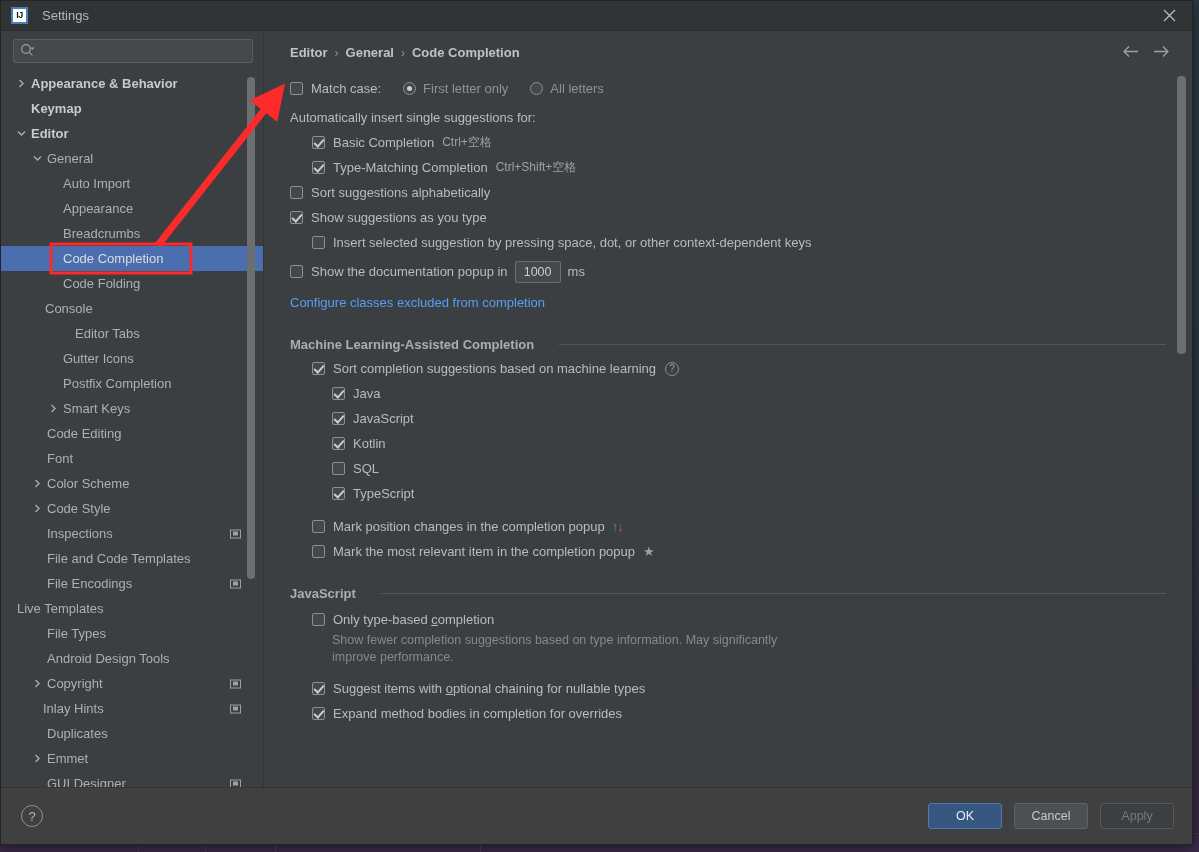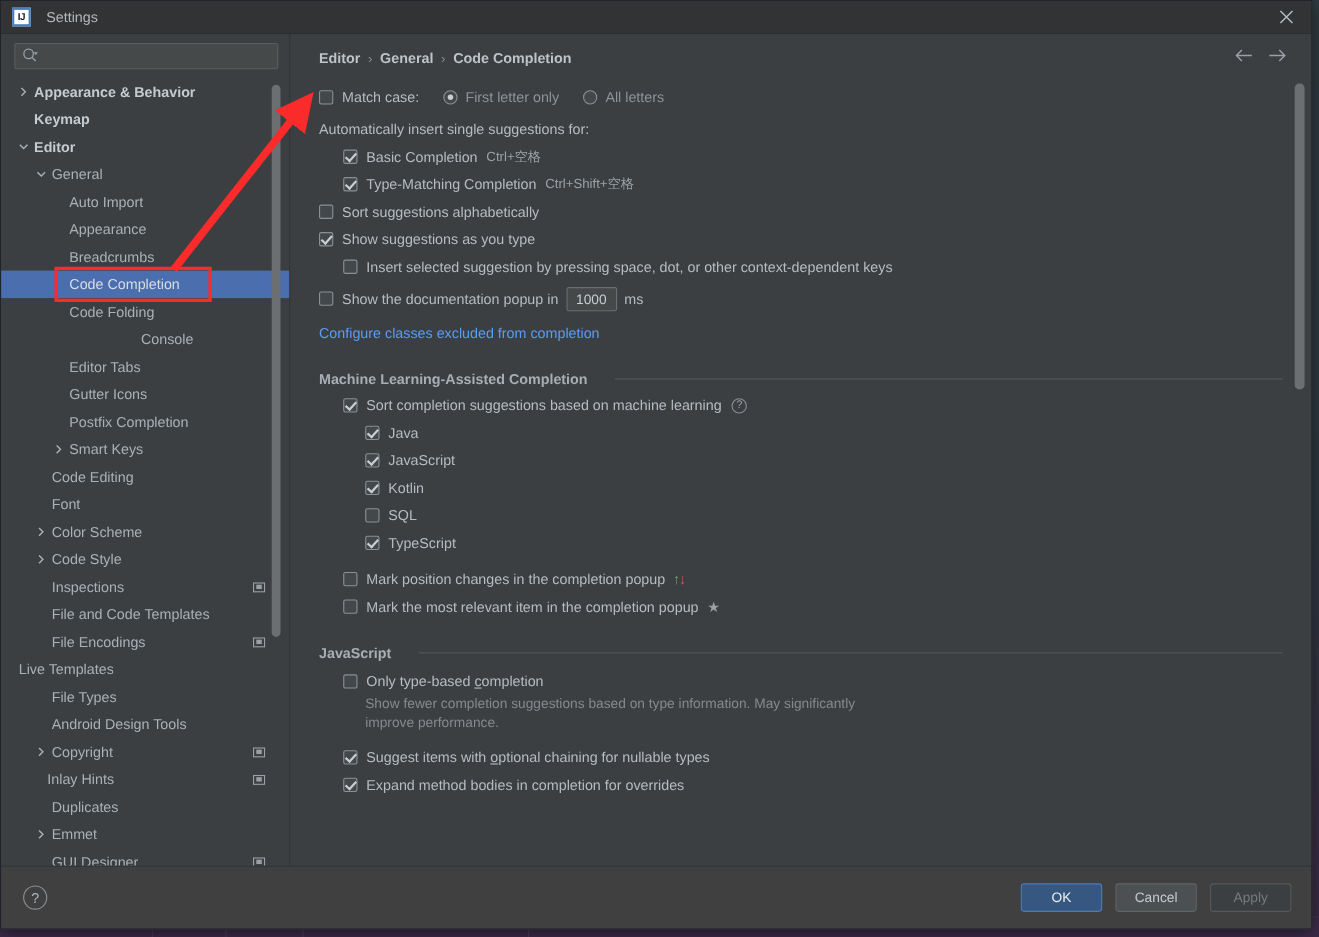--- a/index.html
+++ b/index.html
@@ -357,29 +357,29 @@
               <span class="tree-label">Code Completion</span>
             </div>
             <div class="tree-row" style="padding-left: 46px;">
               <span class="twisty empty">
                 <svg width="9" height="9" viewBox="0 0 9 9">
                   <path d="M2.5 1 L6 4.5 L2.5 8" stroke="#a9b1b8" stroke-width="1.3" fill="none"></path>
                 </svg>
               </span>
               <span class="tree-label">Code Folding</span>
             </div>
-            <div class="tree-row" style="padding-left: 46px; justify-content: center;">
+            <div class="tree-row" style="padding-left: 28px;">
               <span class="twisty empty">
                 <svg width="9" height="9" viewBox="0 0 9 9">
                   <path d="M2.5 1 L6 4.5 L2.5 8" stroke="#a9b1b8" stroke-width="1.3" fill="none"></path>
                 </svg>
               </span>
               <span class="tree-label">Console</span>
             </div>
-            <div class="tree-row" style="padding-left: 46px;">
+            <div class="tree-row" style="padding-left: 46px; margin-left: 12px;">
               <span class="twisty empty">
                 <svg width="9" height="9" viewBox="0 0 9 9">
                   <path d="M2.5 1 L6 4.5 L2.5 8" stroke="#a9b1b8" stroke-width="1.3" fill="none"></path>
                 </svg>
               </span>
               <span class="tree-label">Editor Tabs</span>
             </div>
             <div class="tree-row" style="padding-left: 46px;">
               <span class="twisty empty">
                 <svg width="9" height="9" viewBox="0 0 9 9">

